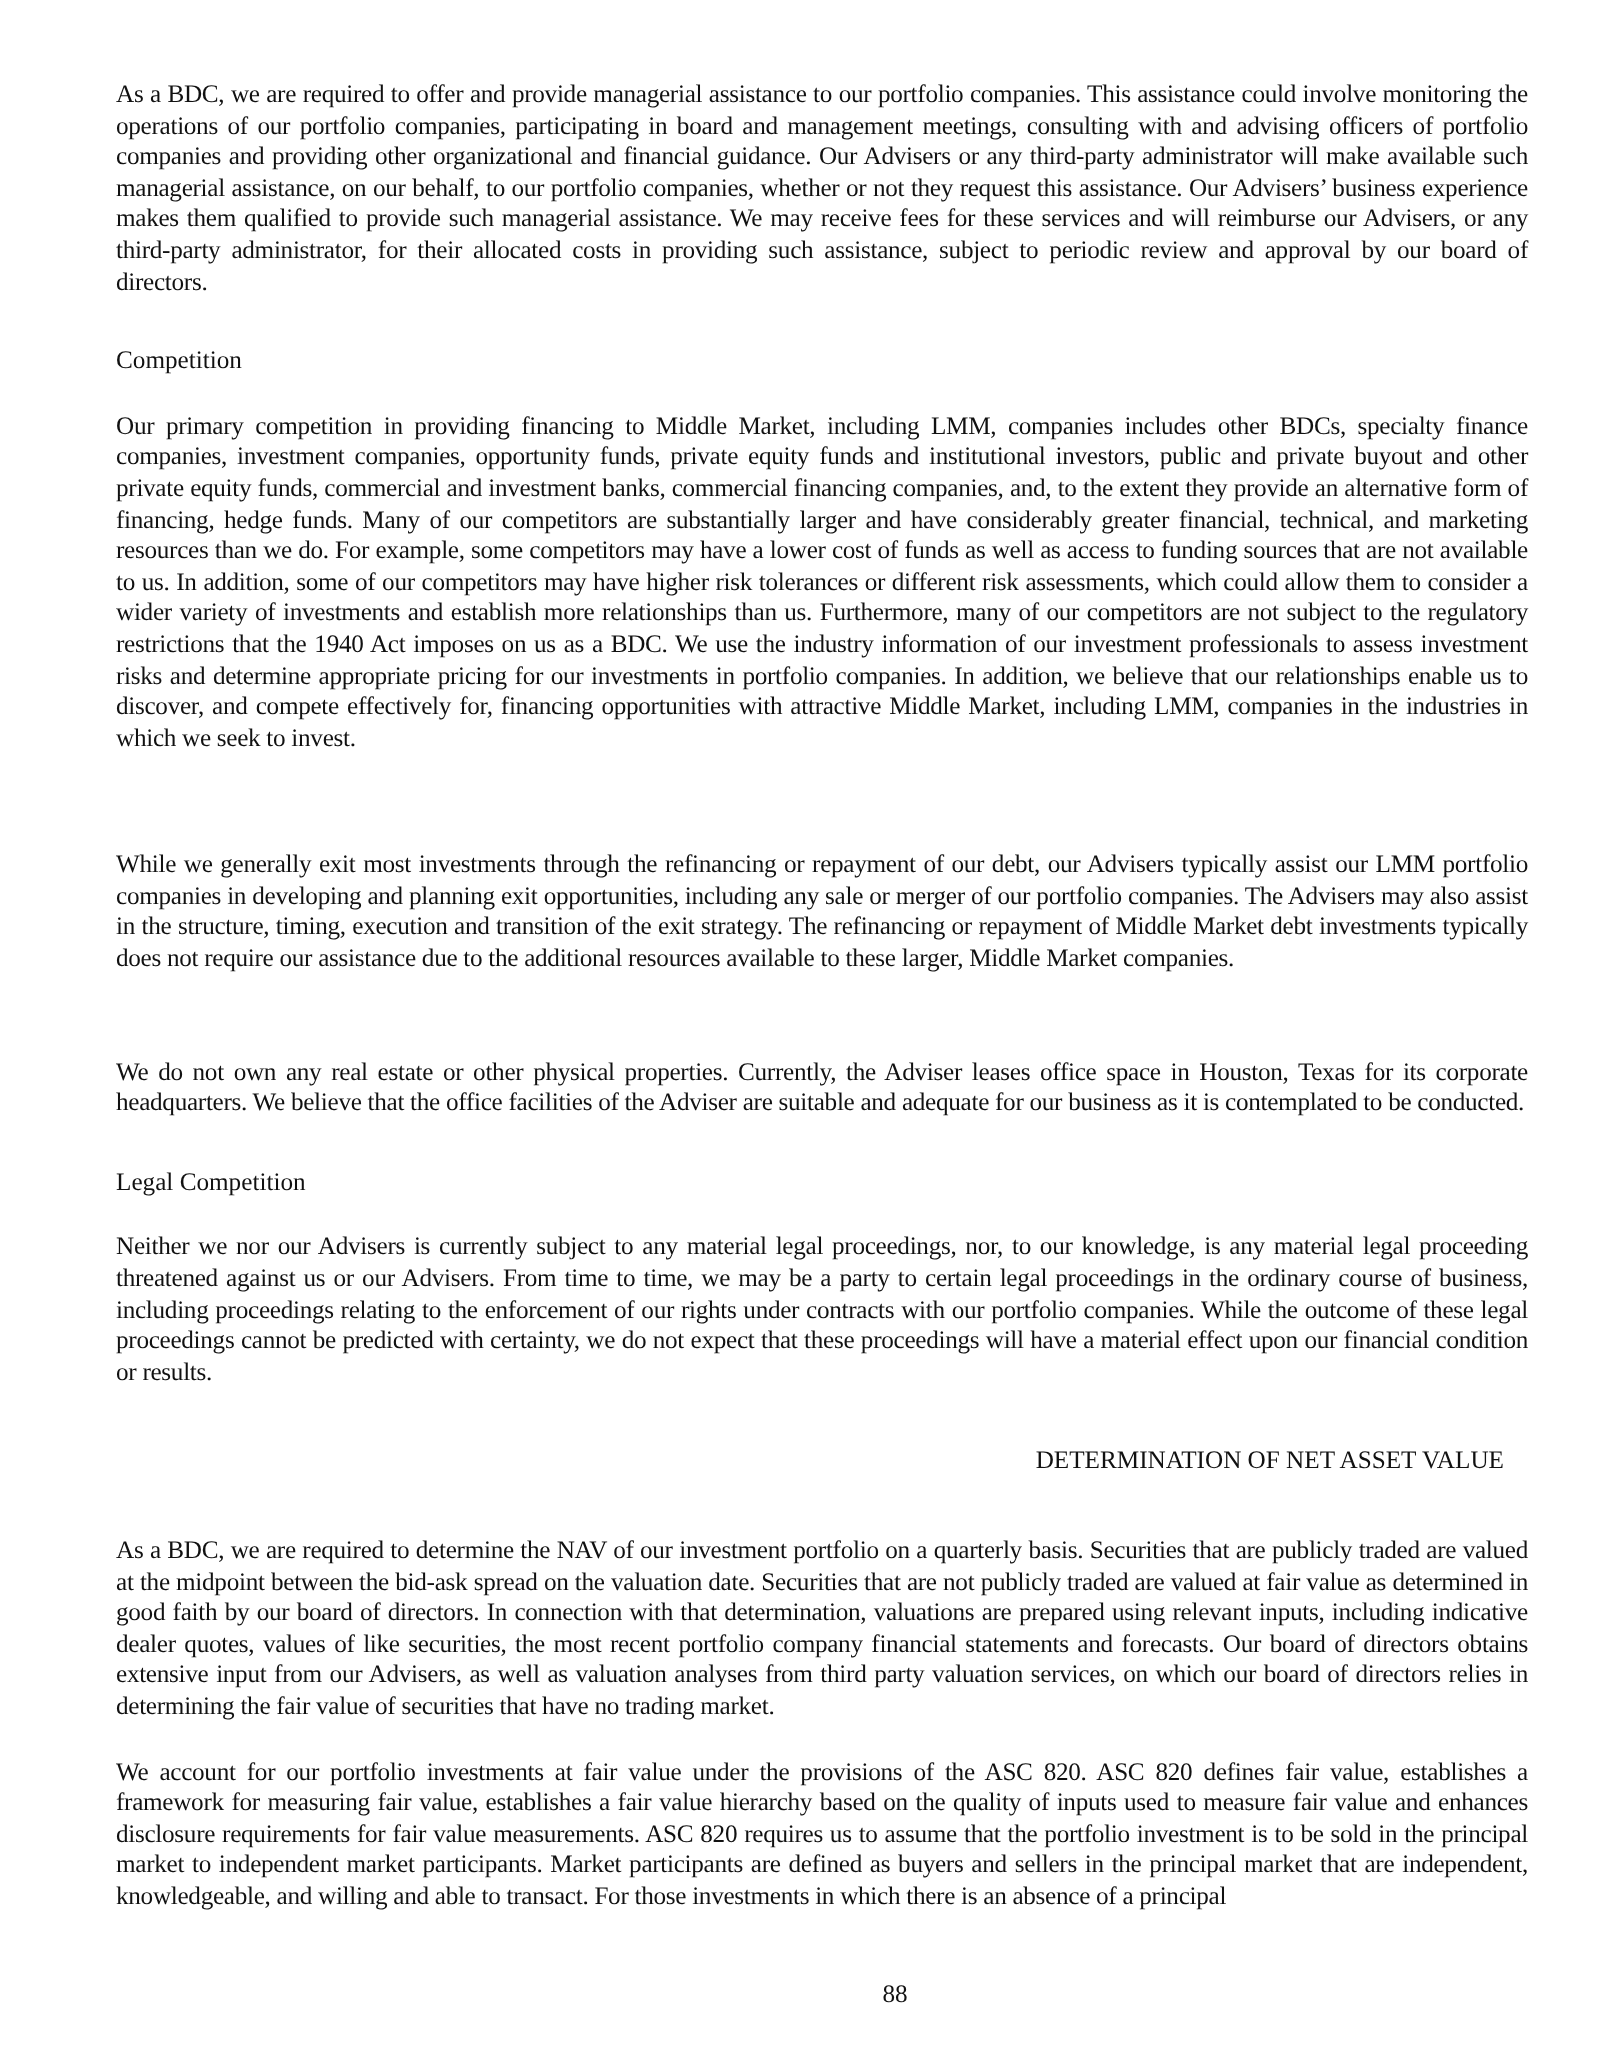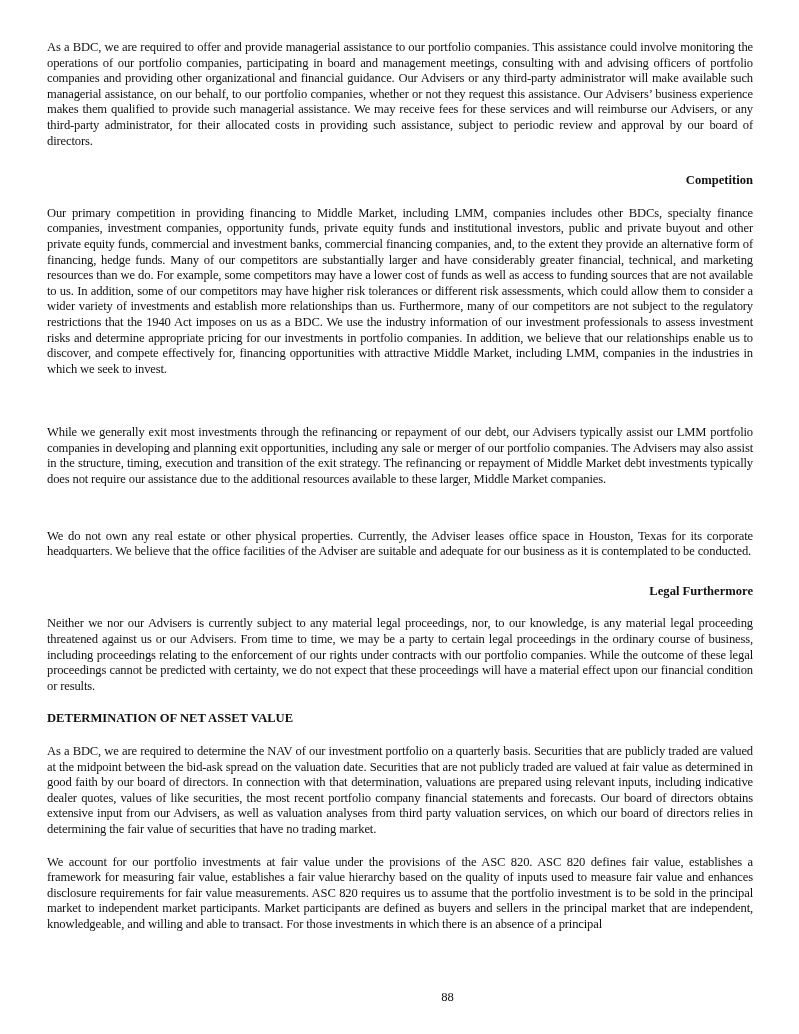--- a/index.html
+++ b/index.html
@@ -6,46 +6,45 @@
     body {
       width: 799px;
       height: 1034px;
       position: relative;
       overflow: hidden;
       font-family: "Liberation Serif", "DejaVu Serif", serif;
       color: #111111;
     }
     .page {
       position: absolute;
-      left: 47px;
+      left: 58px;
       top: 40px;
       width: 706px;
     }
     p {
       margin: 0;
       font-size: 12.6px;
       line-height: 15.6px;
       text-align: justify;
       letter-spacing: -0.15px;
     }
     .heading {
-      font-weight: bold;
+      font-weight: normal;
       font-size: 12.6px;
       line-height: 15.6px;
       margin: 0;
-      text-align: right;
     }
     .gap-md { height: 17px; }
     .gap-lg { height: 24px; }
     .center-heading {
-      text-align: left;
-      font-weight: bold;
+      text-align: right;
+      font-weight: normal;
       font-size: 12.6px;
       line-height: 15.6px;
-      margin: 0;
+      margin: 12px;
     }
     .page-number {
       position: absolute;
       left: 0;
       width: 799px;
       top: 990px;
       text-align: center;
       font-size: 12.6px;
       line-height: 15px;
       margin-left: 48px;
@@ -64,21 +63,21 @@
 
   <div class="gap-lg"></div>
   <div class="gap-lg"></div>
   <p>While we generally exit most investments through the refinancing or repayment of our debt, our Advisers typically assist our LMM portfolio companies in developing and planning exit opportunities, including any sale or merger of our portfolio companies. The Advisers may also assist in the structure, timing, execution and transition of the exit strategy. The refinancing or repayment of Middle Market debt investments typically does not require our assistance due to the additional resources available to these larger, Middle Market companies.</p>
 
   <div class="gap-lg"></div>
   <div class="gap-md"></div>
   <p>We do not own any real estate or other physical properties. Currently, the Adviser leases office space in Houston, Texas for its corporate headquarters. We believe that the office facilities of the Adviser are suitable and adequate for our business as it is contemplated to be conducted.</p>
 
   <div class="gap-lg"></div>
-  <div class="heading">Legal Furthermore</div>
+  <div class="heading">Legal Competition</div>
   <div class="gap-md"></div>
   <p>Neither we nor our Advisers is currently subject to any material legal proceedings, nor, to our knowledge, is any material legal proceeding threatened against us or our Advisers. From time to time, we may be a party to certain legal proceedings in the ordinary course of business, including proceedings relating to the enforcement of our rights under contracts with our portfolio companies. While the outcome of these legal proceedings cannot be predicted with certainty, we do not expect that these proceedings will have a material effect upon our financial condition or results.</p>
 
   <div class="gap-md"></div>
   <div class="center-heading">DETERMINATION OF NET ASSET VALUE</div>
   <div class="gap-md"></div>
   <p>As a BDC, we are required to determine the NAV of our investment portfolio on a quarterly basis. Securities that are publicly traded are valued at the midpoint between the bid-ask spread on the valuation date. Securities that are not publicly traded are valued at fair value as determined in good faith by our board of directors. In connection with that determination, valuations are prepared using relevant inputs, including indicative dealer quotes, values of like securities, the most recent portfolio company financial statements and forecasts. Our board of directors obtains extensive input from our Advisers, as well as valuation analyses from third party valuation services, on which our board of directors relies in determining the fair value of securities that have no trading market.</p>
   <div class="gap-md"></div>
   <p>We account for our portfolio investments at fair value under the provisions of the ASC 820. ASC 820 defines fair value, establishes a framework for measuring fair value, establishes a fair value hierarchy based on the quality of inputs used to measure fair value and enhances disclosure requirements for fair value measurements. ASC 820 requires us to assume that the portfolio investment is to be sold in the principal market to independent market participants. Market participants are defined as buyers and sellers in the principal market that are independent, knowledgeable, and willing and able to transact. For those investments in which there is an absence of a principal</p>
 </div>

